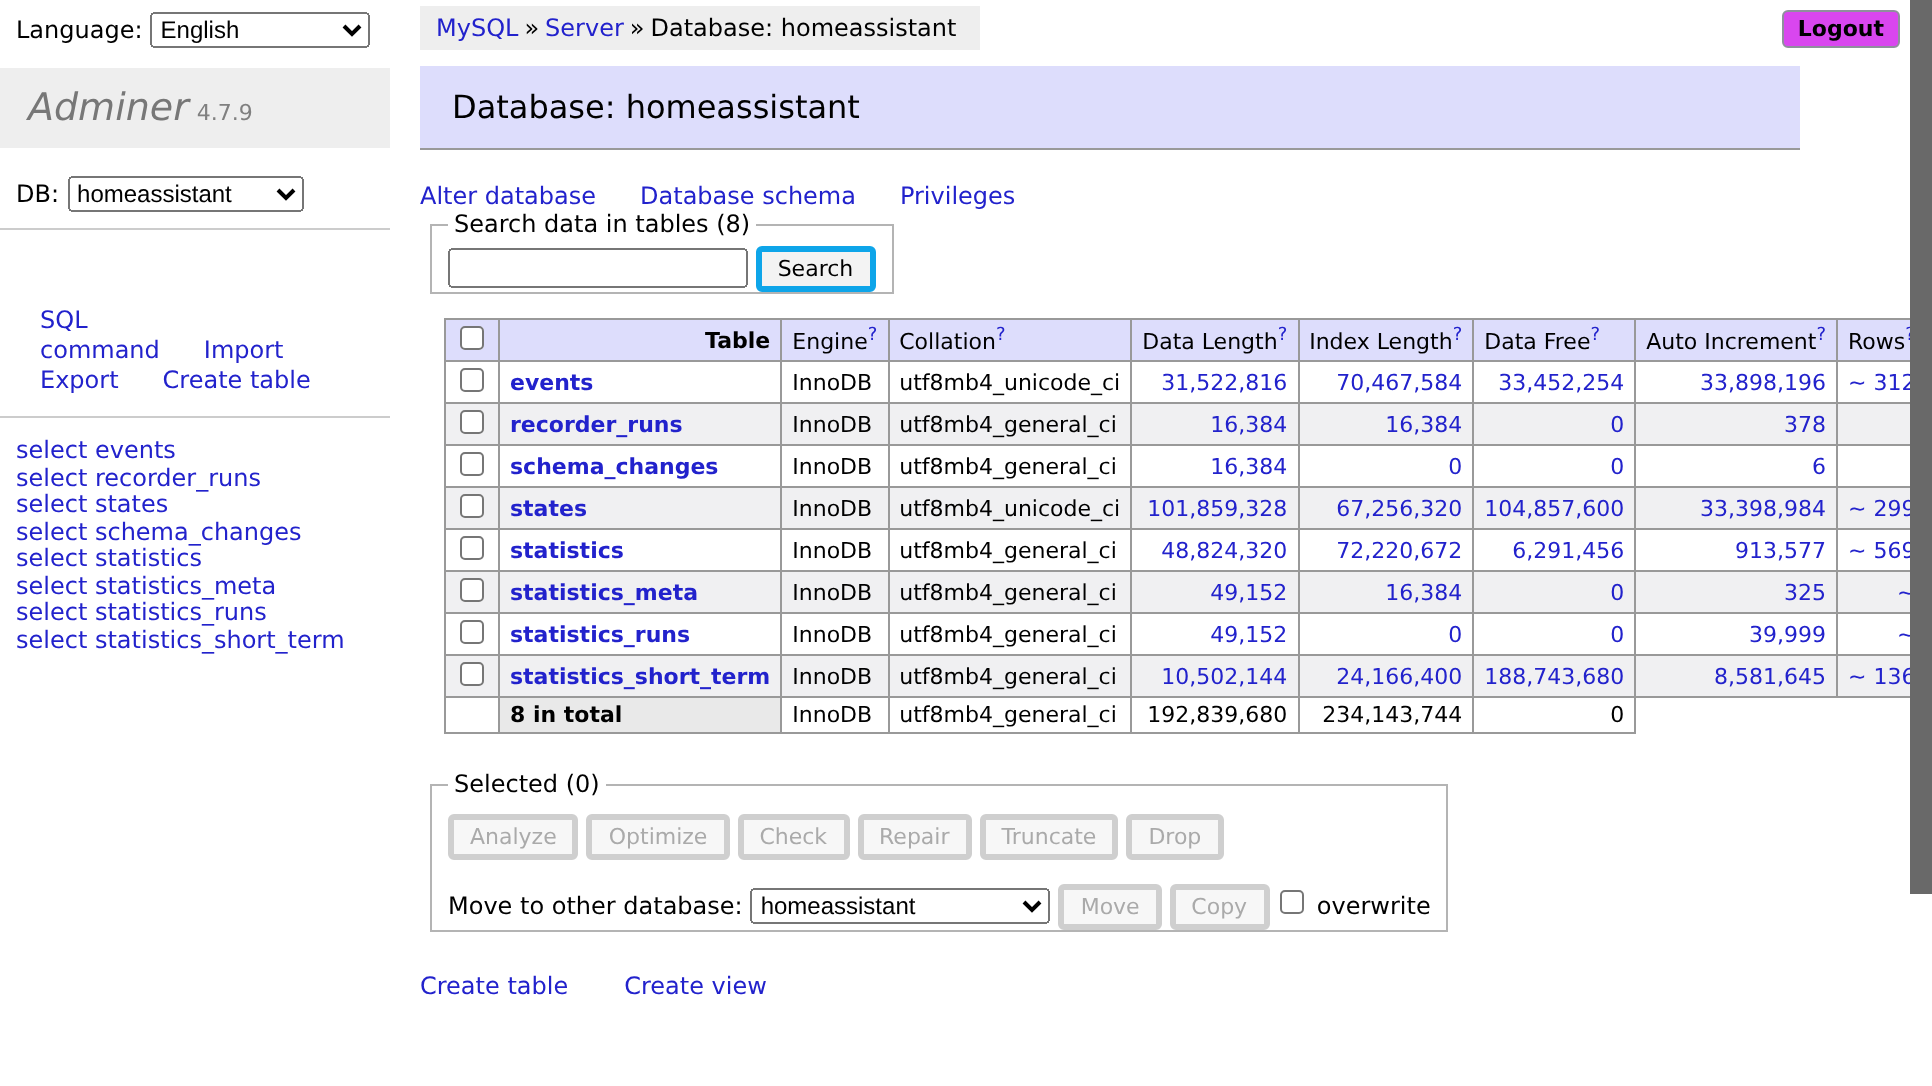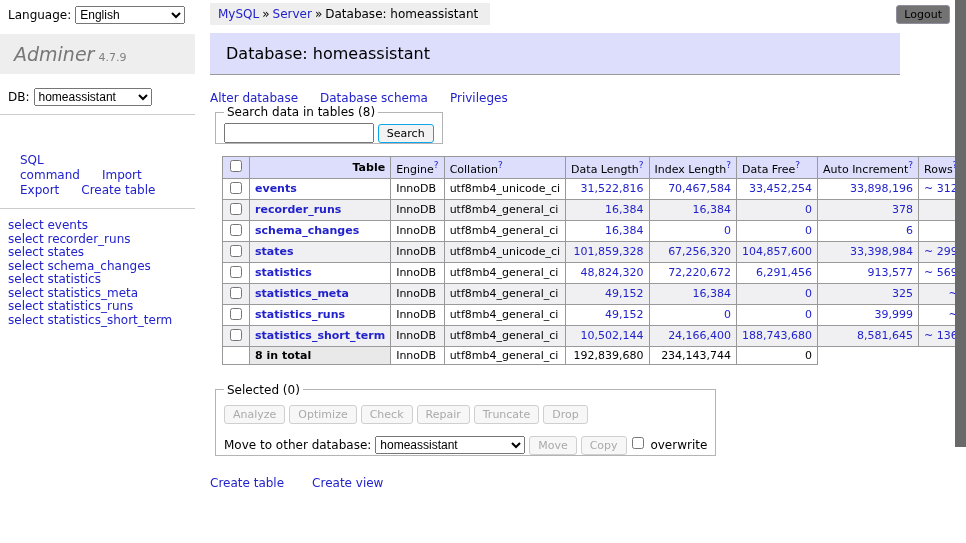--- a/index.html
+++ b/index.html
@@ -21,40 +21,40 @@
   .db-row{padding:14px 0 8px 8px;white-space:nowrap;}
   .db-row select{width:118px;font-size:12px;margin-left:4px;}
   #sidebar hr{border:none;border-top:1px solid #ccc;margin:0 0 0 0;}
   .ops{padding:8px 8px 10px 20px;line-height:15px;margin-top:30px;}
   .ops a{margin-right:22px;}
   .tbl-links{padding:10px 8px 8px 8px;}
   .tbl-links a{display:block;line-height:13px;margin-bottom:0.5px;}
 
   
   #logout-btn{position:absolute;top:5px;right:16px;font-size:11px;
-    padding:2px 7px;background:#737373;border:1px solid #8f8f9d;border-radius:3px;
-    font-family:inherit;cursor:pointer;}
+    padding:2px 7px;background:#d946ef;border:1px solid #8f8f9d;border-radius:3px;
+    font-family:inherit;cursor:pointer;font-weight:bold;}
 
   
   #content{margin-left:200px;margin-right:66px;padding-left:10px;}
   #breadcrumb{display:inline-block;background:var(--bread);margin-top:3px;
     padding:4px 12px 4px 8px;white-space:nowrap;}
   #breadcrumb .sep{color:#000;margin:0 3px;}
   h2.title{background:var(--lavender);border-bottom:1px solid #999;
     font-weight:normal;font-size:16px;margin:8px 0 0 0;padding:11px 0 11px 16px;}
   .page-links{margin:16px 0 0 0;}
   .page-links a{margin-right:22px;}
   h3{font-weight:normal;font-size:14px;margin:18px 0 10px 0;}
 
   fieldset{display:inline-block;border:1px solid #b4b4b4;margin:0 0 0 5px;
     padding:4px 8px 0 8px;}
   legend{font-size:12px;padding:0 3px;}
   #search-input{width:150px;font-size:12px;padding:1px 2px;}
   .btn{font-size:11px;font-family:inherit;padding:2px 8px;background:#f3f3f3;
-    border:1px solid #0ea5e9;border-radius:3px;cursor:pointer;}
+    border:3px solid #0ea5e9;border-radius:3px;cursor:pointer;}
   .btn[disabled]{color:var(--disabled);border-color:#cfcfcf;background:#f7f7f7;cursor:default;}
 
   
   table{border-collapse:collapse;margin:12px 0 0 12px;font-size:11px;}
   th,td{border:1px solid var(--border);padding:2px 5px;height:15px;white-space:nowrap;}
   thead th{background:var(--lavender);font-weight:normal;text-align:left;}
   thead th.t-head{font-weight:bold;text-align:right;}
   thead sup a{font-size:9px;}
   tbody.data tr:nth-child(even){background:var(--rowalt);}
   td.name a{font-weight:bold;}

